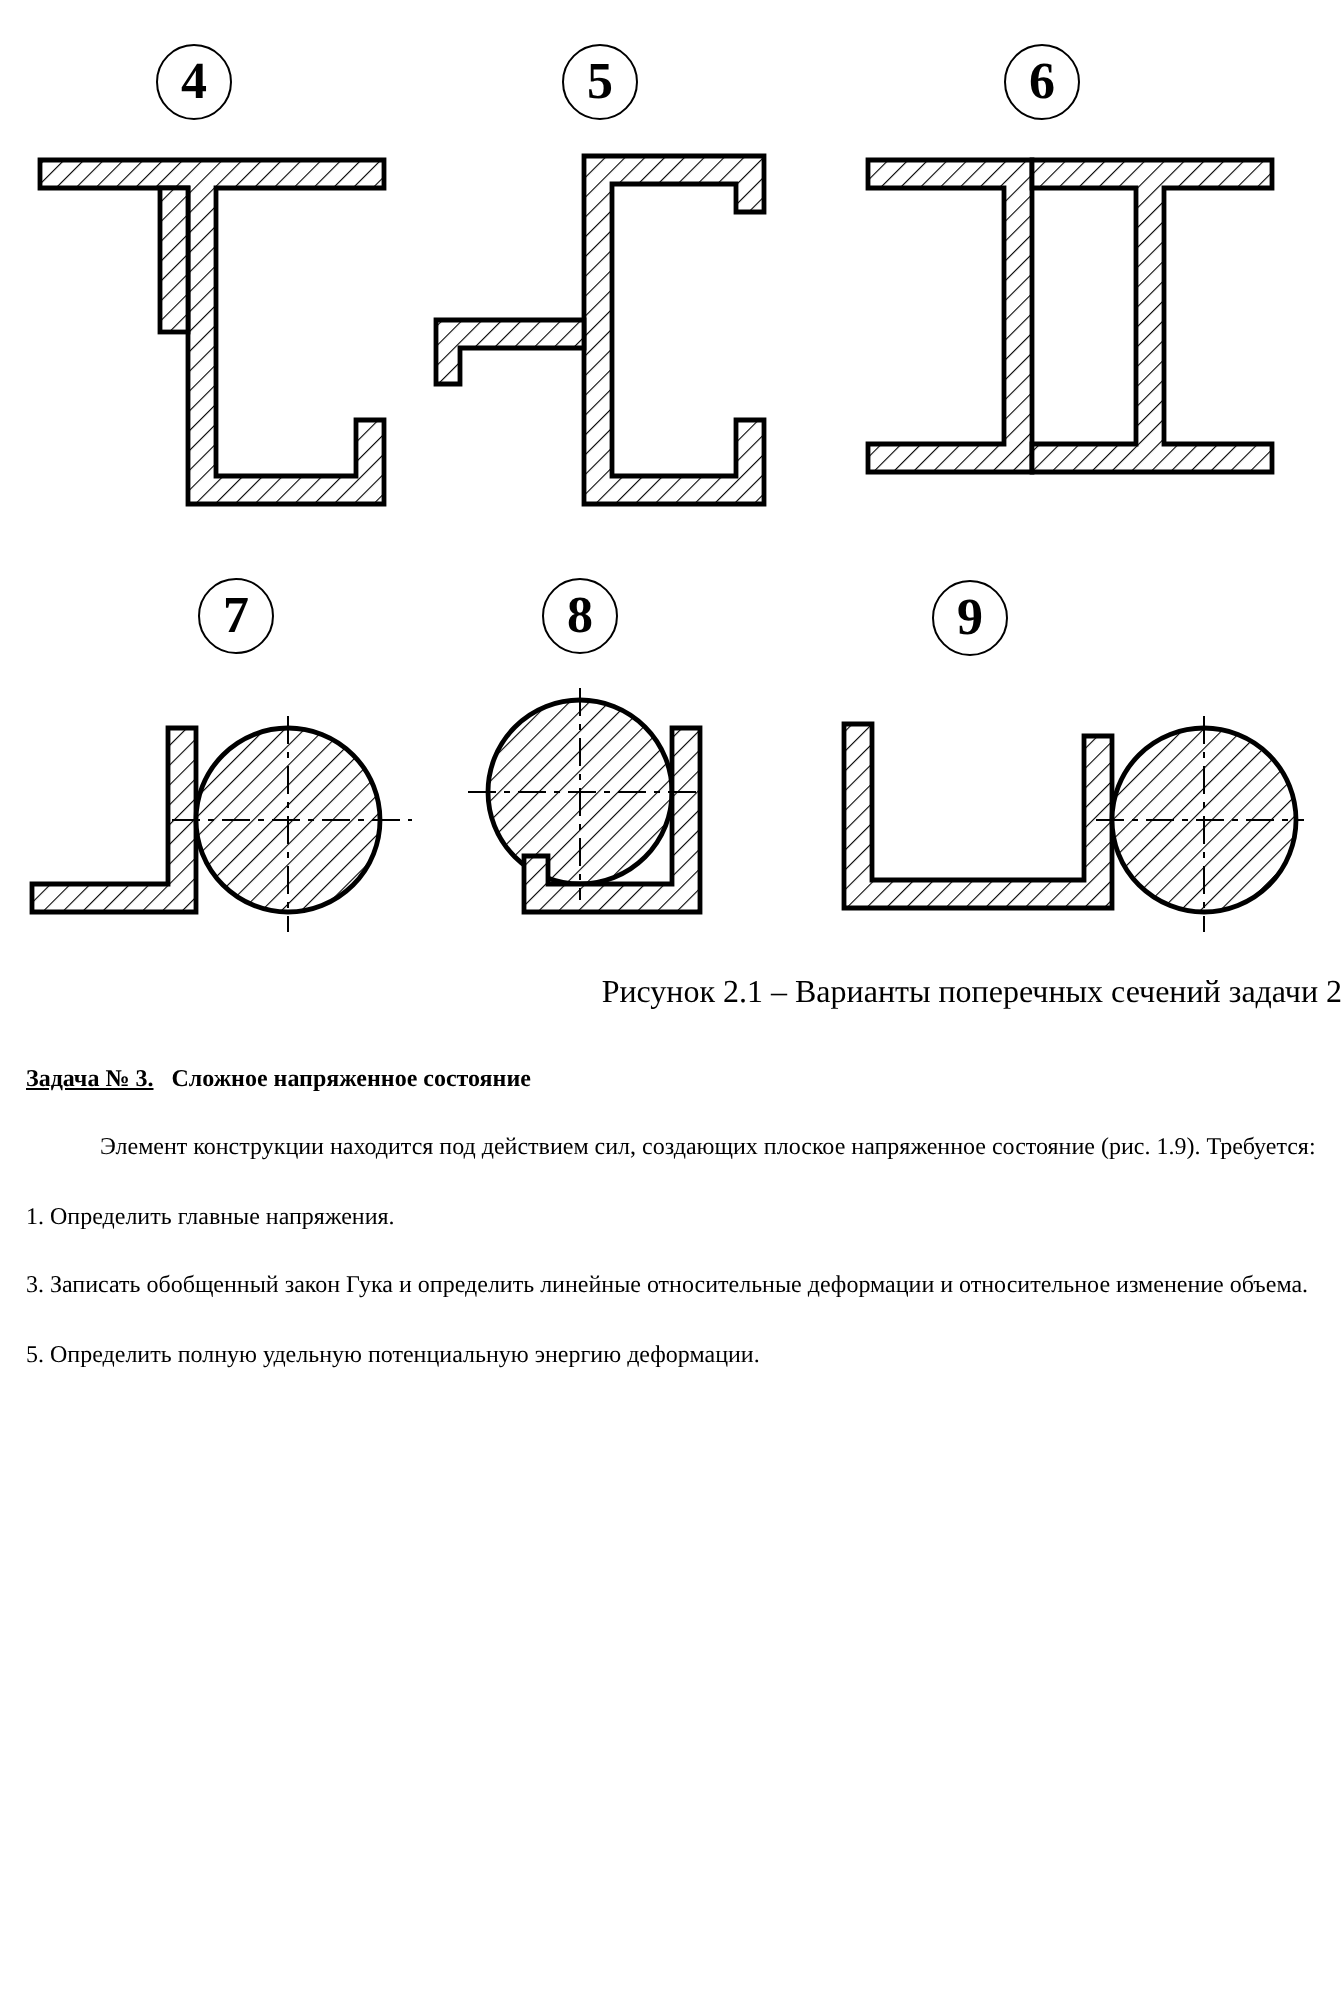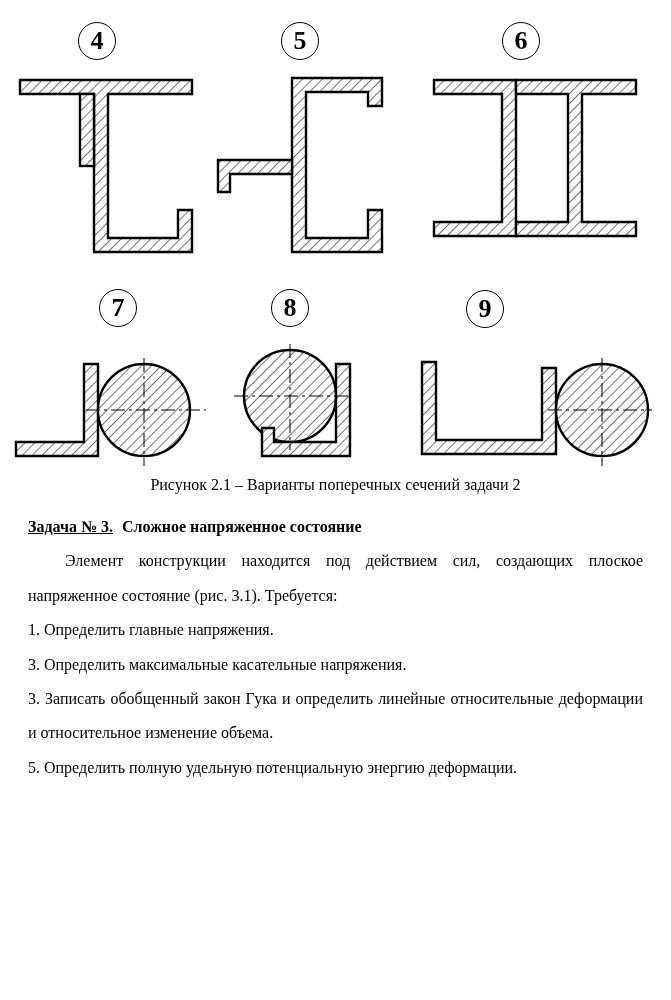--- a/index.html
+++ b/index.html
@@ -17,24 +17,24 @@
   .fig { position: absolute; }
   .num-circle {
     position: absolute;
     width: 38px; height: 38px;
     border: 1.5px solid #000;
     border-radius: 50%;
     display: flex; align-items: center; justify-content: center;
     font-size: 26px; font-weight: bold;
     background: #fff;
   }
-  .caption { text-align: center; font-size: 16px; margin: 4px 0 16px; }
+  .caption { text-align: right; font-size: 16px; margin: 16px 0 16px; }
   .text {
-    margin: 0 28px;
-    font-size: 16px;
+    margin: 0 13px;
+    font-size: 12px;
     line-height: 34.4px;
     text-align: justify;
   }
   .text p { margin: 0; }
   .indent { text-indent: 37px; }
   .heading { font-weight: bold; }
   .hnum { text-decoration: underline; }
   .htitle { margin-left: 9px; }
 </style>
 </head>
@@ -109,20 +109,19 @@
     </svg>
 
   </div>
 
   <div class="caption">Рисунок 2.1 – Варианты поперечных сечений задачи 2</div>
 
   <div class="text">
     <p class="heading">
       <span class="hnum">Задача № 3.</span><span class="htitle">Сложное напряженное состояние</span>
     </p>
-    <p class="para indent">Элемент конструкции находится под действием сил, создающих плоское напряженное состояние (рис. 3.1). Требуется:</p>
+    <p class="para indent">Элемент конструкции находится под действием сил, создающих плоское напряженное состояние (рис. 1.9). Требуется:</p>
     <p class="para">1. Определить главные напряжения.</p>
-    <p class="para">3. Определить максимальные касательные напряжения.</p>
     <p class="para">3. Записать обобщенный закон Гука и определить линейные относительные деформации и относительное изменение объема.</p>
     <p class="para">5. Определить полную удельную потенциальную энергию деформации.</p>
   </div>
 
 </div>
 
 </body></html>

